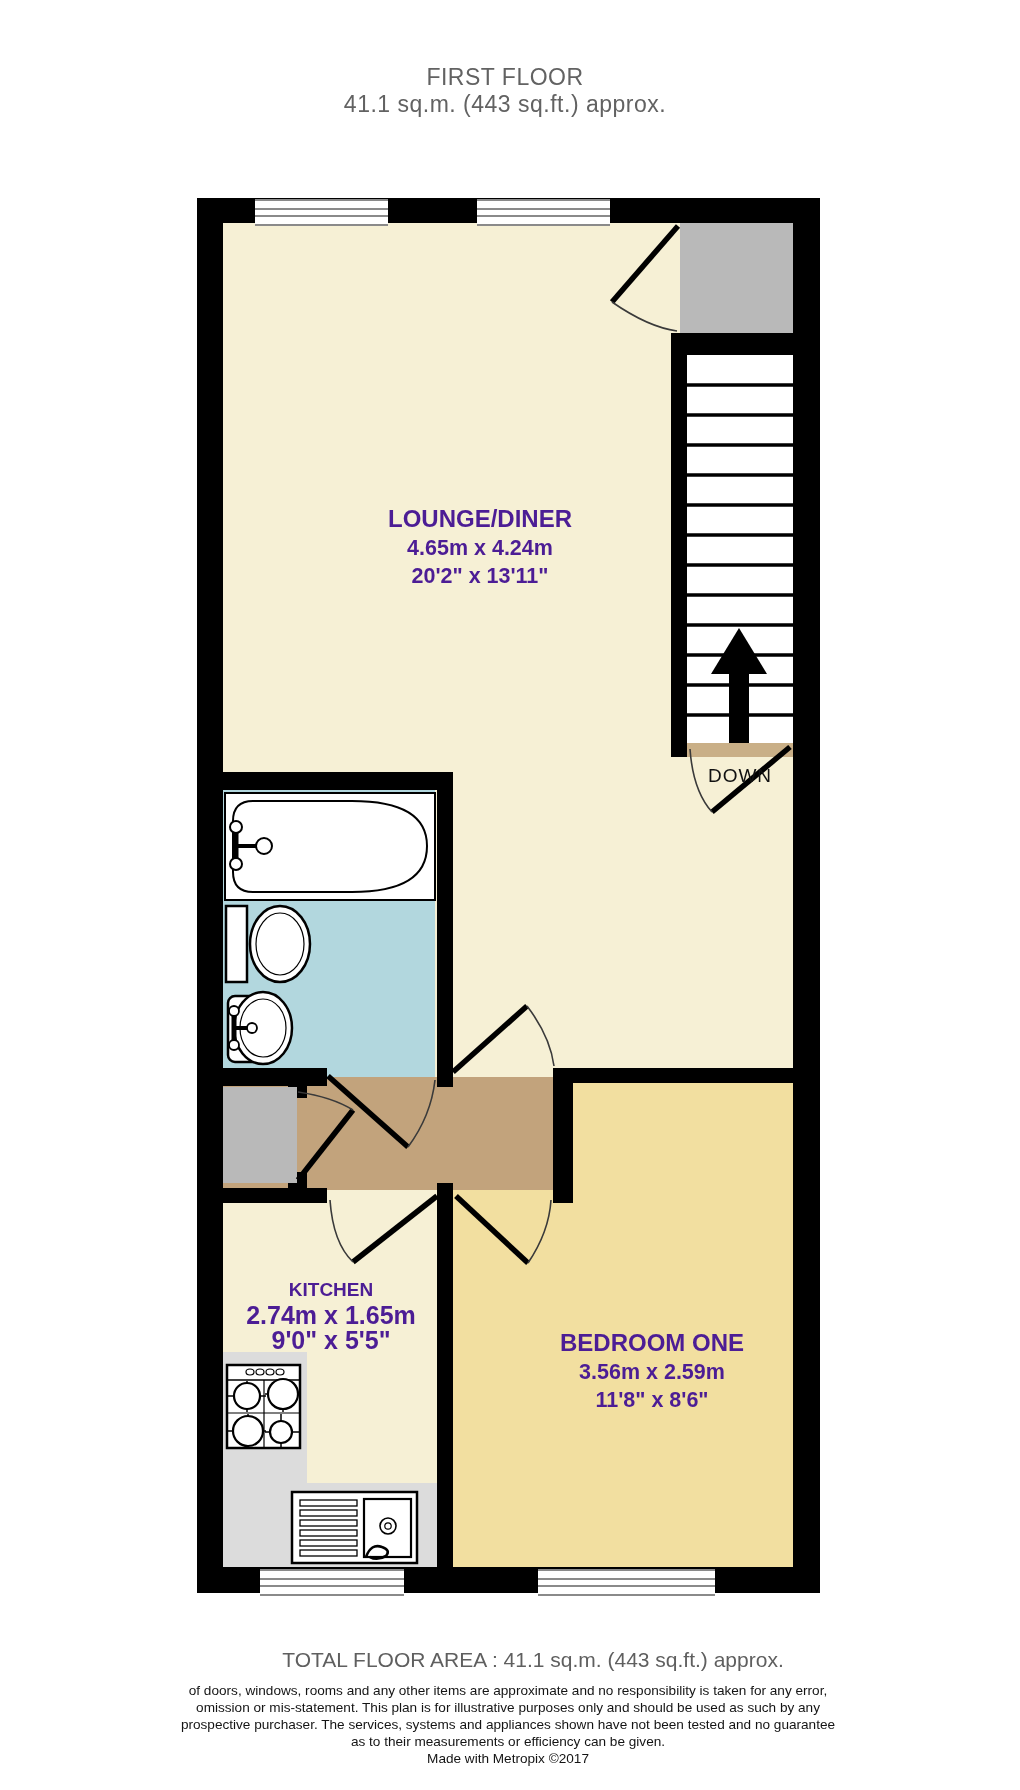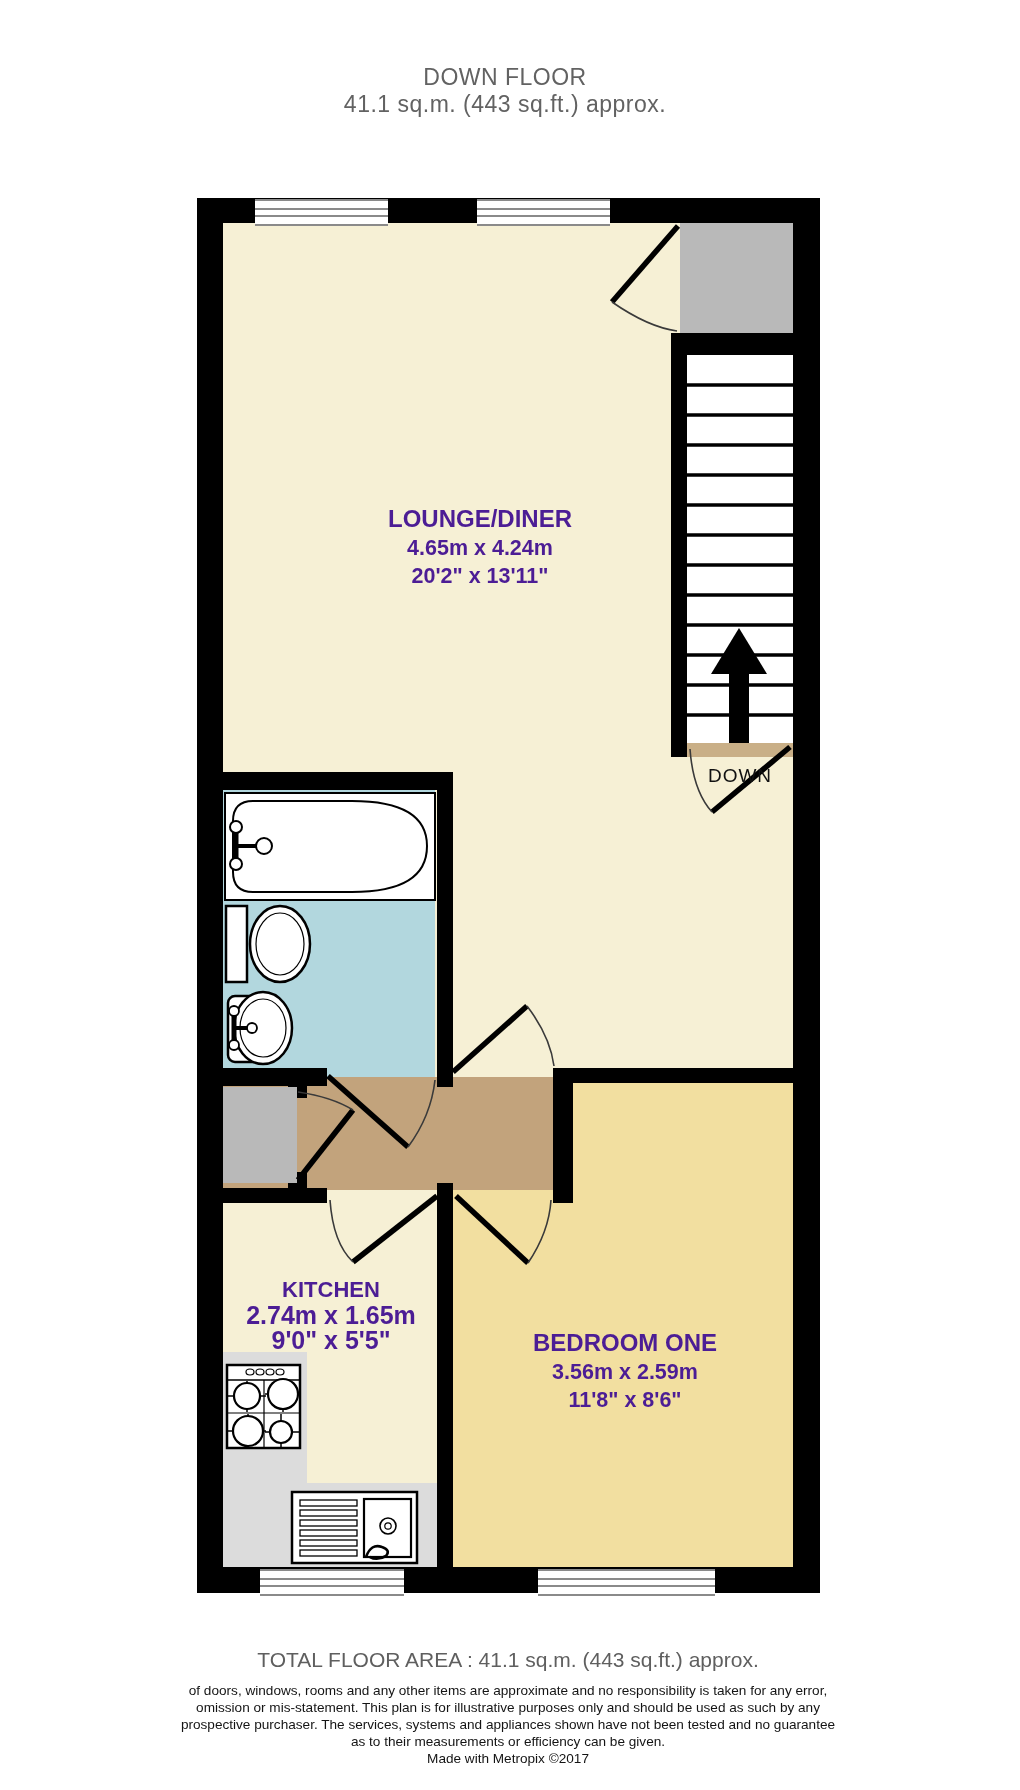--- a/index.html
+++ b/index.html
@@ -31,28 +31,28 @@
     position:absolute; left:505px; top:64px; transform:translateX(-50%);
     text-align:center; color:var(--title_text,#626262);
     font-size:23px; line-height:27px; letter-spacing:0.5px; white-space:nowrap;
   }
   .room-label {
     position:absolute; transform:translateX(-50%); text-align:center;
     font-weight:bold; color:#4c1d95; white-space:nowrap;
   }
   .room-label .name { font-size:24px; line-height:30px; }
   .room-label .dim  { font-size:21.5px; line-height:28px; }
-  .room-label.small .name { font-size:22px; line-height:26px; }
+  .room-label.small .name { font-size:19px; line-height:26px; }
   .room-label.small .dim  { font-size:25px; line-height:25px; }
   .down-label {
     position:absolute; left:740px; top:765px; transform:translateX(-50%);
     font-size:19px; letter-spacing:1px; color:#111; white-space:nowrap;
   }
   .footer-total {
-    position:absolute; left:508px; top:1648px; transform:translateX(-50%);
+    position:absolute; left:533px; top:1648px; transform:translateX(-50%);
     font-size:21px; color:var(--footer_text,#5f5f5f); white-space:nowrap;
   }
   .footer-disclaimer {
     position:absolute; left:508px; top:1682px; transform:translateX(-50%);
     font-size:13.6px; line-height:17px; color:#141414; text-align:center; white-space:nowrap;
   }
 </style>
 </head>
 <body>
 
@@ -207,37 +207,37 @@
         <rect x="300" y="1550" width="57" height="6"></rect>
       </g>
       <rect class="fix" x="364" y="1499" width="47" height="58" stroke-width="2.2"></rect>
       <circle class="fix" cx="388" cy="1526" r="8" stroke-width="1.6"></circle>
       <circle class="fix" cx="388" cy="1526" r="3.2" stroke-width="1.2"></circle>
       <path fill="none" stroke="#000" stroke-width="2.6" d="M 366 1557 Q 371 1543 382 1547 Q 391 1550 386 1556 Q 377 1561 370 1557"></path>
     </g>
   </svg>
 
   <div class="title-block">
-    <div>DOWN FLOOR</div>
+    <div>FIRST FLOOR</div>
     <div>41.1 sq.m. (443 sq.ft.) approx.</div>
   </div>
 
   <div class="room-label" style="left:480px; top:504px;">
     <div class="name">LOUNGE/DINER</div>
     <div class="dim">4.65m  x 4.24m</div>
     <div class="dim">20'2"  x 13'11"</div>
   </div>
 
   <div class="room-label small" style="left:331px; top:1277px;">
     <div class="name">KITCHEN</div>
     <div class="dim">2.74m  x 1.65m</div>
     <div class="dim">9'0"  x 5'5"</div>
   </div>
 
-  <div class="room-label" style="left:625px; top:1328px;">
+  <div class="room-label" style="left:652px; top:1328px;">
     <div class="name">BEDROOM ONE</div>
     <div class="dim">3.56m  x 2.59m</div>
     <div class="dim">11'8"  x 8'6"</div>
   </div>
 
   <div class="down-label">DOWN</div>
 
   <div class="footer-total">TOTAL FLOOR AREA : 41.1 sq.m. (443 sq.ft.) approx.</div>
   <div class="footer-disclaimer">
       <div>of doors, windows, rooms and any other items are approximate and no responsibility is taken for any error,</div>

